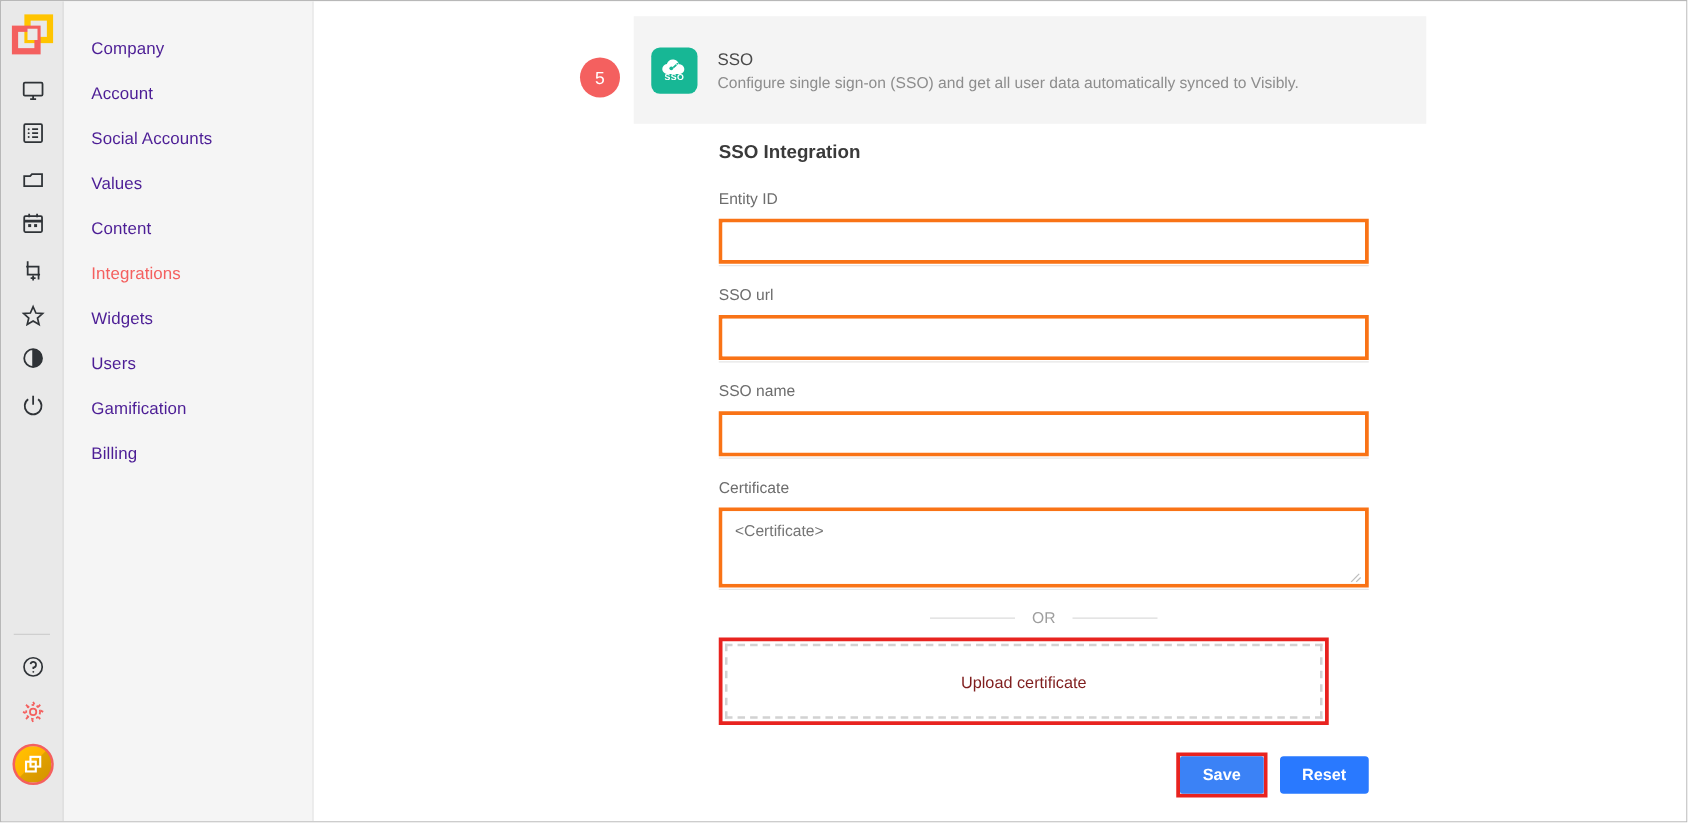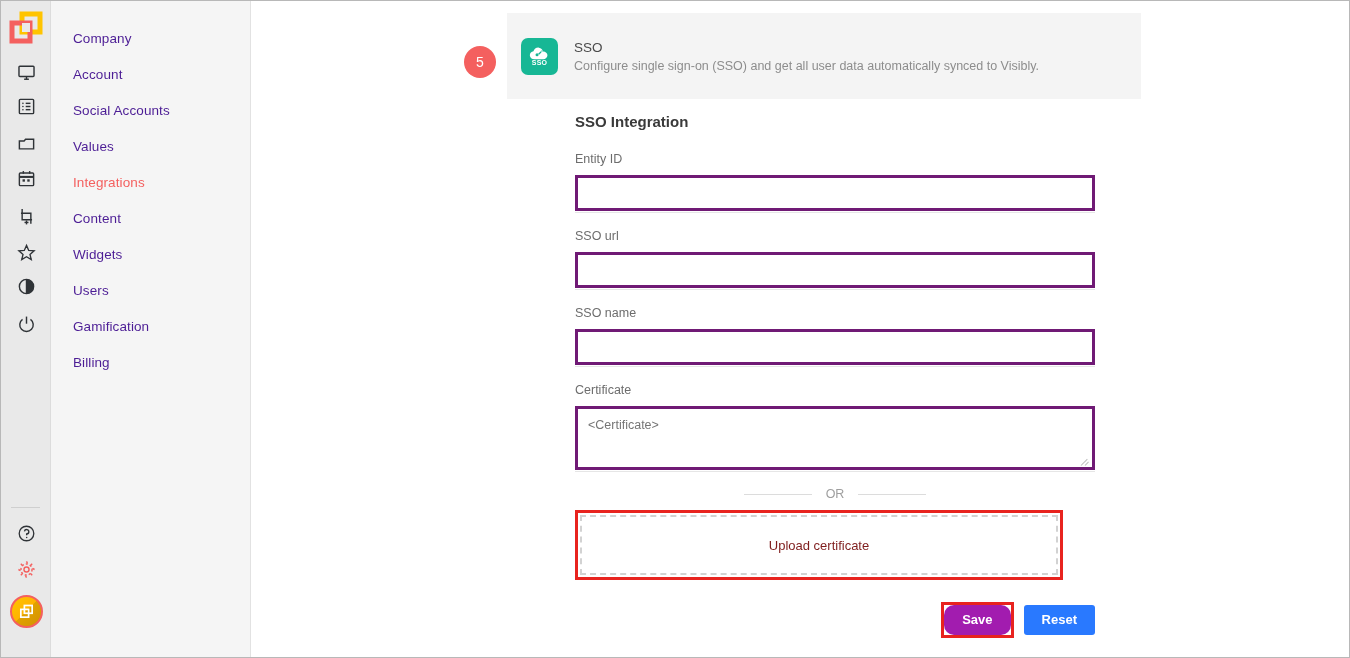--- a/index.html
+++ b/index.html
@@ -130,21 +130,21 @@
     margin-bottom: 22px;
   }
   .field-label {
     font-size: 12.5px; color: #6d6d6d;
     margin-bottom: 9px;
   }
   .field-group { margin-bottom: 16px; position: relative; }
 
   
   .annot {
-    border: 3px solid #701a75;
+    border: 3px solid #f97316;
     padding: 0;
     position: relative;
   }
   .text-input {
     display: block;
     width: 100%;
     height: 30px;
     border: none;
     outline: none;
     background: #ffffff;
@@ -219,21 +219,21 @@
     font-family: "Liberation Sans", sans-serif;
     font-size: 13px;
     font-weight: bold;
     color: #ffffff;
     padding: 0 18px;
     height: 30px;
     line-height: 30px;
     border-radius: 3px;
     cursor: pointer;
   }
-  .btn-save { background: #a21caf; border-radius: 10px; }
+  .btn-save { background: #3b82f6; border-radius: 2px; }
   .btn-reset { background: #2979ff; }
 </style>
 </head>
 <body>
 
 <div id="page">
 
   <div id="rail">
 
     <div class="rail-logo">
@@ -336,22 +336,22 @@
         <rect x="4" y="9" width="11" height="11" fill="none" stroke="#ffffff" stroke-width="2.4"></rect>
       </svg>
     </div>
   </div>
 
   <div id="menu">
     <div class="menu-item">Company</div>
     <div class="menu-item">Account</div>
     <div class="menu-item">Social Accounts</div>
     <div class="menu-item">Values</div>
+    <div class="menu-item">Content</div>
     <div class="menu-item active">Integrations</div>
-    <div class="menu-item">Content</div>
     <div class="menu-item">Widgets</div>
     <div class="menu-item">Users</div>
     <div class="menu-item">Gamification</div>
     <div class="menu-item">Billing</div>
   </div>
 
   <div id="content">
 
     <div class="step-badge">5</div>
 

